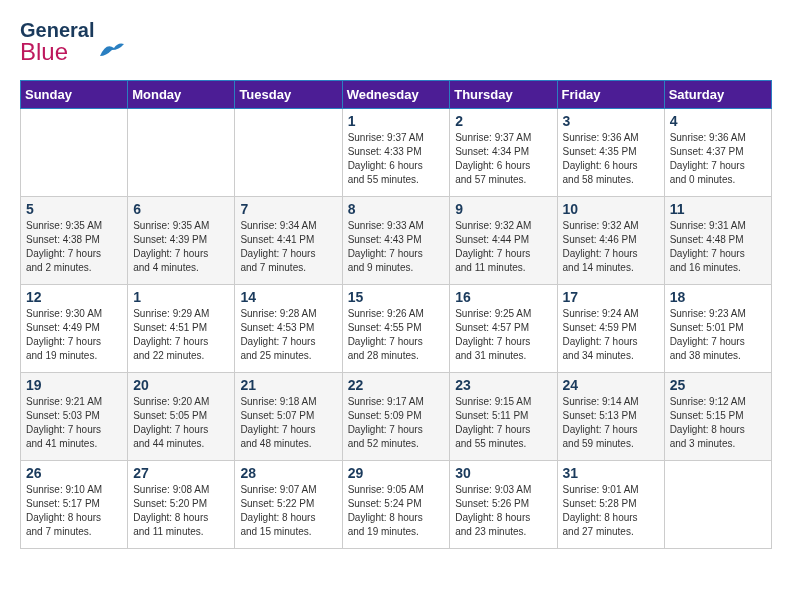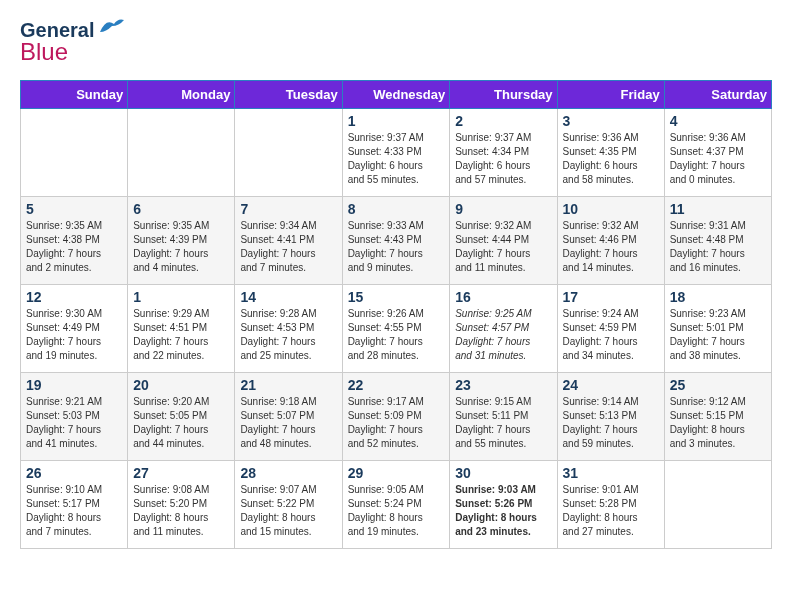--- a/index.html
+++ b/index.html
@@ -32,24 +32,24 @@
     .location {
       font-size: 16px;
       color: #444;
     }
     .calendar {
       width: 100%;
       border-collapse: collapse;
       font-size: 11px;
     }
     .calendar th {
-      background: #6d28d9;
+      background: #4c1d95;
       color: #fff;
       padding: 6px 4px;
-      text-align: right;
+      text-align: left;
       font-size: 13px;
       font-weight: bold;
       border: 1px solid #2a7fc1;
     }
     .calendar td {
       border: 1px solid #ccc;
       vertical-align: top;
       padding: 4px 5px;
       height: 88px;
       width: 108px;
@@ -72,21 +72,21 @@
     }
     .empty-cell {
       background: #fff !important;
     }
   </style>
 </head>
 <body>
 
 <div class="header">
   <div class="logo">
-  <div style="display:flex;align-items:flex-start;">
+  <div style="display:flex;align-items:flex-end;">
     <div style="display:flex;flex-direction:column;line-height:1;">
       <span style="font-size:20px;font-weight:bold;color:#1a3a5c;">General</span>
       <span style="font-size:24px;font-weight:normal;color:#be185d;">Blue</span>
     </div>
     <svg width="28" height="28" viewBox="0 0 28 28" style="margin-left:2px;margin-top:-8px;">
       <path d="M4,20 Q10,6 18,12 Q22,6 28,8 Q23,14 16,14 Q10,20 4,20Z" fill="#2a7fc1"></path>
     </svg>
   </div>
 </div>
   <div class="title-section">
@@ -216,21 +216,21 @@
         </td>
         <td>
           <span class="day-number">15</span>
           <div class="day-info" style="white-space: pre-line;">Sunrise: 9:26 AM
 Sunset: 4:55 PM
 Daylight: 7 hours
 and 28 minutes.</div>
         </td>
         <td>
           <span class="day-number">16</span>
-          <div class="day-info" style="white-space: pre-line; font-style: italic;">Sunrise: 9:25 AM
+          <div class="day-info" style="white-space: pre-line;">Sunrise: 9:25 AM
 Sunset: 4:57 PM
 Daylight: 7 hours
 and 31 minutes.</div>
         </td>
         <td>
           <span class="day-number">17</span>
           <div class="day-info" style="white-space: pre-line;">Sunrise: 9:24 AM
 Sunset: 4:59 PM
 Daylight: 7 hours
 and 34 minutes.</div>
@@ -318,21 +318,21 @@
         </td>
         <td>
           <span class="day-number">29</span>
           <div class="day-info" style="white-space: pre-line;">Sunrise: 9:05 AM
 Sunset: 5:24 PM
 Daylight: 8 hours
 and 19 minutes.</div>
         </td>
         <td>
           <span class="day-number">30</span>
-          <div class="day-info" style="white-space: pre-line; font-weight: bold;">Sunrise: 9:03 AM
+          <div class="day-info" style="white-space: pre-line;">Sunrise: 9:03 AM
 Sunset: 5:26 PM
 Daylight: 8 hours
 and 23 minutes.</div>
         </td>
         <td>
           <span class="day-number">31</span>
           <div class="day-info" style="white-space: pre-line;">Sunrise: 9:01 AM
 Sunset: 5:28 PM
 Daylight: 8 hours
 and 27 minutes.</div>

